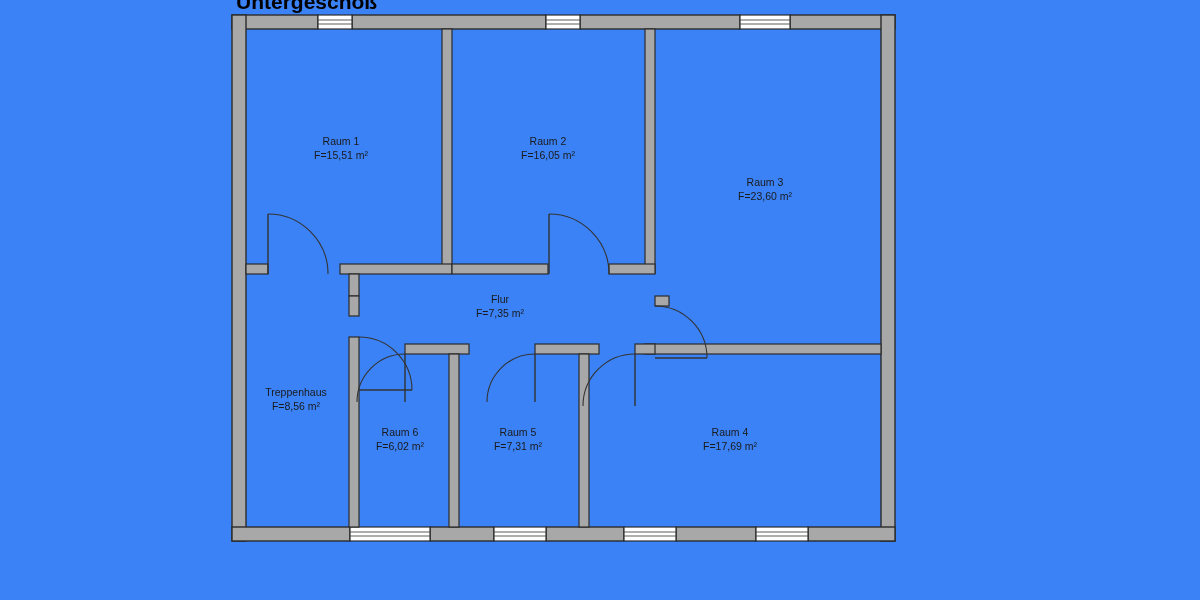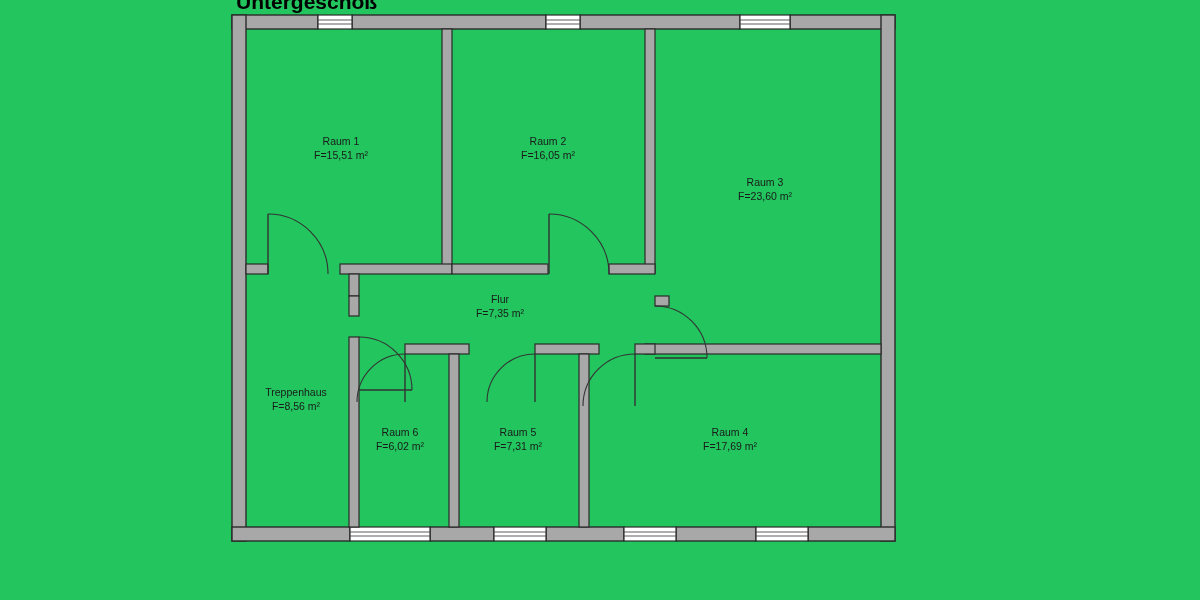--- a/index.html
+++ b/index.html
@@ -10,21 +10,21 @@
   body {
     width: 1200px;
     height: 600px;
     overflow: hidden;
     font-family: "Liberation Sans", sans-serif;
   }
   #stage {
     position: relative;
     width: 1200px;
     height: 600px;
-    background: #22c55e;
+    background: #3b82f6;
   }
   #plan-title {
     position: absolute;
     left: 236px;
     top: -10px;
     font-family: "Liberation Sans", sans-serif;
     font-size: 21px;
     font-weight: bold;
     color: #000000;
     letter-spacing: 0px;

